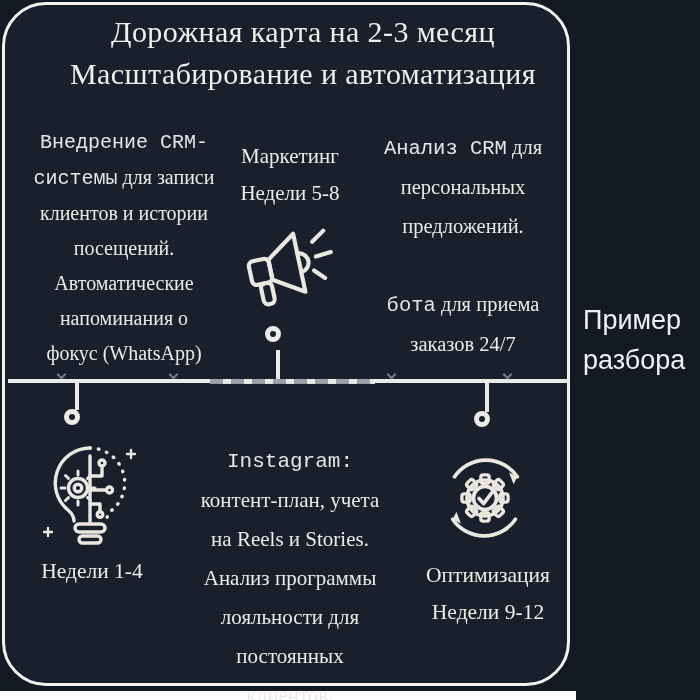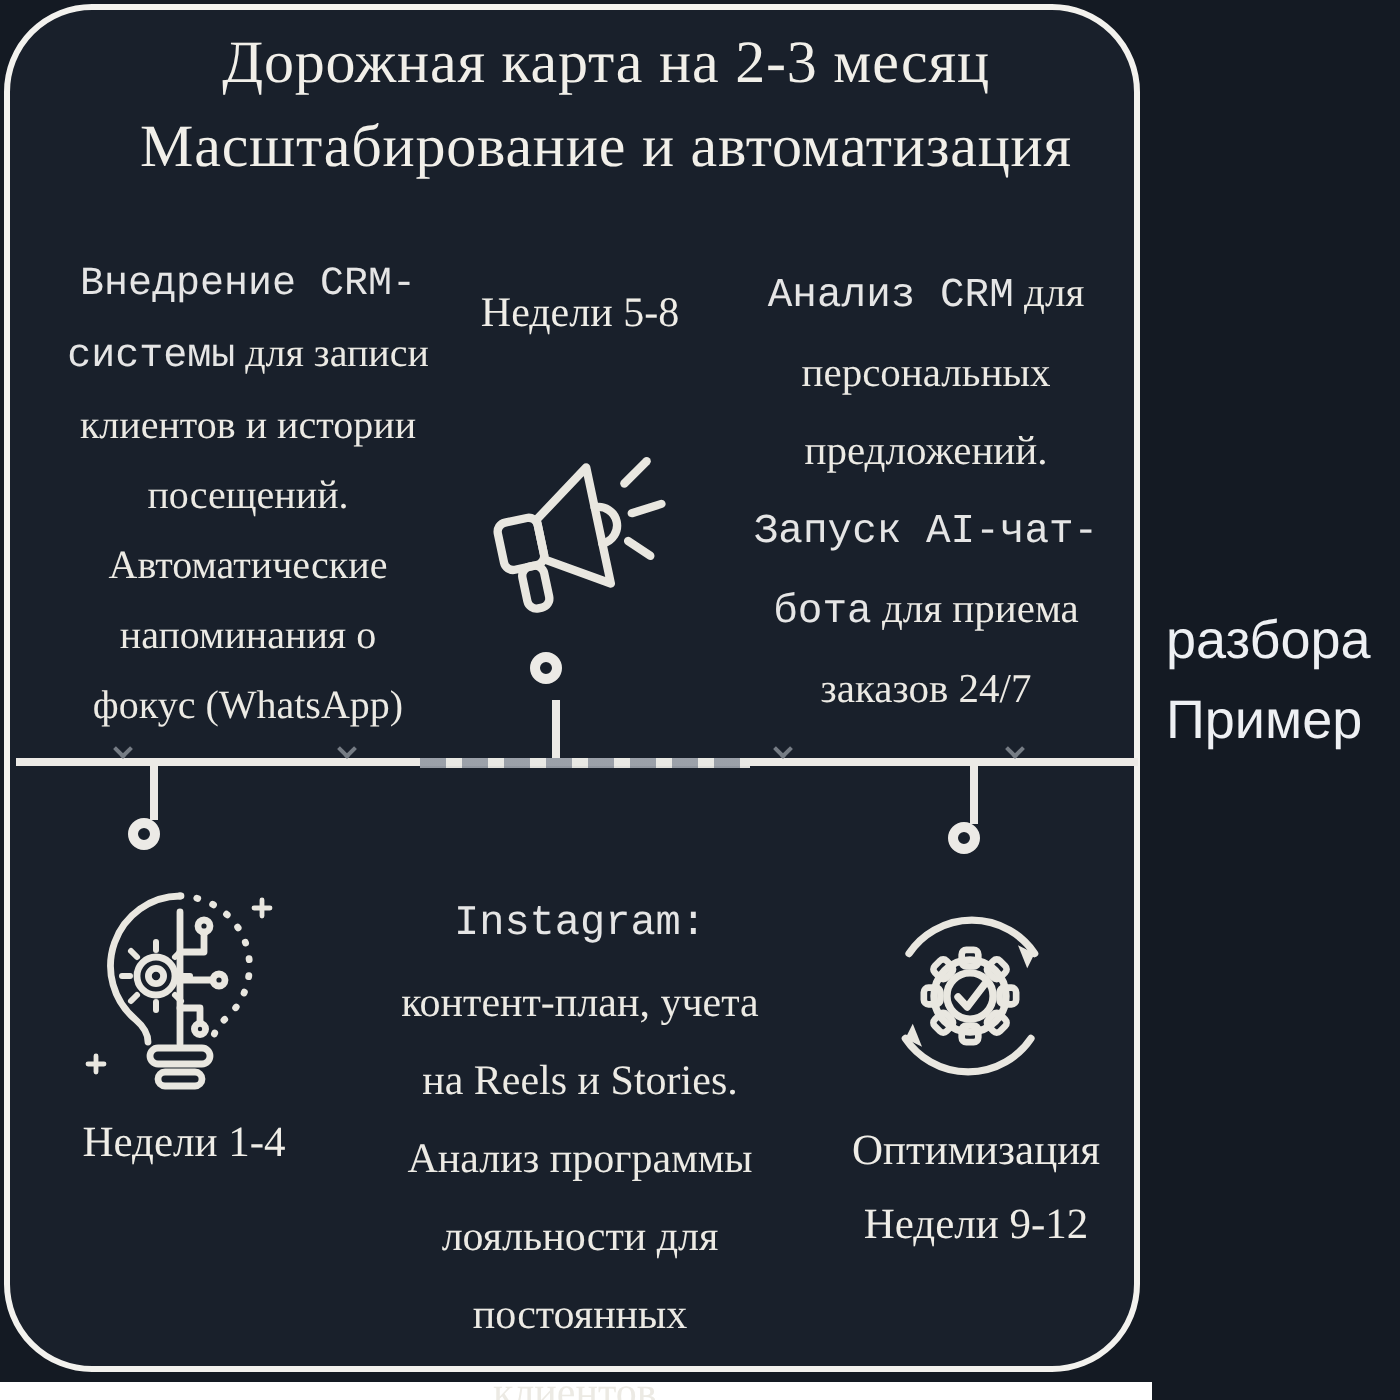--- a/index.html
+++ b/index.html
@@ -62,20 +62,21 @@
     <span class="blue">Внедрение CRM-</span><br>
     <span class="blue">системы</span><span> для записи</span><br>
     <span>клиентов и истории</span><br>
     <span>посещений.</span><br>
     <span>Автоматические</span><br>
     <span>напоминания о</span><br>
     <span>фокус (WhatsApp)</span>
   </div>
 
   <div class="milestone-label marketing-label">
+    <div>Маркетинг</div>
     <div>Недели 5-8</div>
   </div>
 
   <div class="icon-box" style="left:238px; top:216px; width:102px; height:96px;">
     <svg viewBox="0 0 110 100" fill="none" stroke="#e9e7e0" stroke-width="4.5" stroke-linejoin="round" stroke-linecap="round">
       <g transform="rotate(-12 50 50)">
         <rect x="12" y="40" width="22" height="26" rx="5"></rect>
         <path d="M34 42 L66 20 L66 84 L34 64 Z"></path>
         <path d="M66 42 a10 10 0 0 1 0 20"></path>
         <rect x="20" y="66" width="12" height="23" rx="5"></rect>
@@ -83,28 +84,28 @@
       <path d="M80 26 L92 14"></path>
       <path d="M84 42 L100 37"></path>
       <path d="M82 57 L94 65"></path>
     </svg>
   </div>
 
   <div class="tblock analysis-block">
     <span class="blue">Анализ CRM</span><span> для</span><br>
     <span>персональных</span><br>
     <span>предложений.</span><br>
-    <span class="blue">Запуск AI-чат-</span><br>
+    <br>
     <span class="blue">бота</span><span> для приема</span><br>
     <span>заказов 24/7</span>
   </div>
 
   <div class="side-label">
+    <div>Пример</div>
     <div>разбора</div>
-    <div>Пример</div>
   </div>
 
   <div class="tl-line"></div>
   <div class="tl-dashes"></div>
   <div class="tl-tick" style="left:58px;"></div>
   <div class="tl-tick" style="left:170px;"></div>
   <div class="tl-tick" style="left:388px;"></div>
   <div class="tl-tick" style="left:504px;"></div>
 
   <div class="tl-stem" style="left:276px; top:350px; height:30px;"></div>

